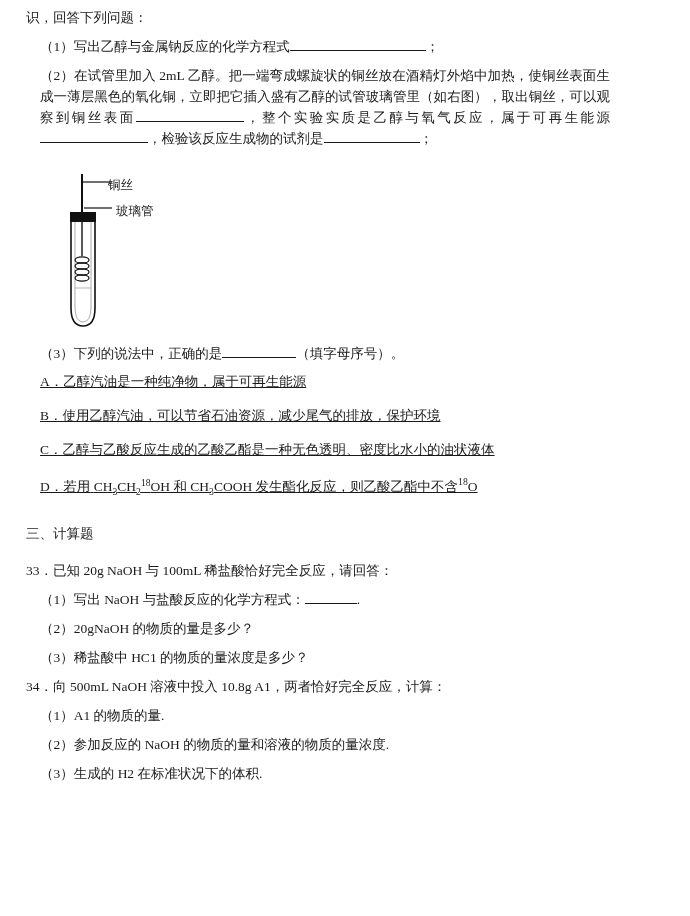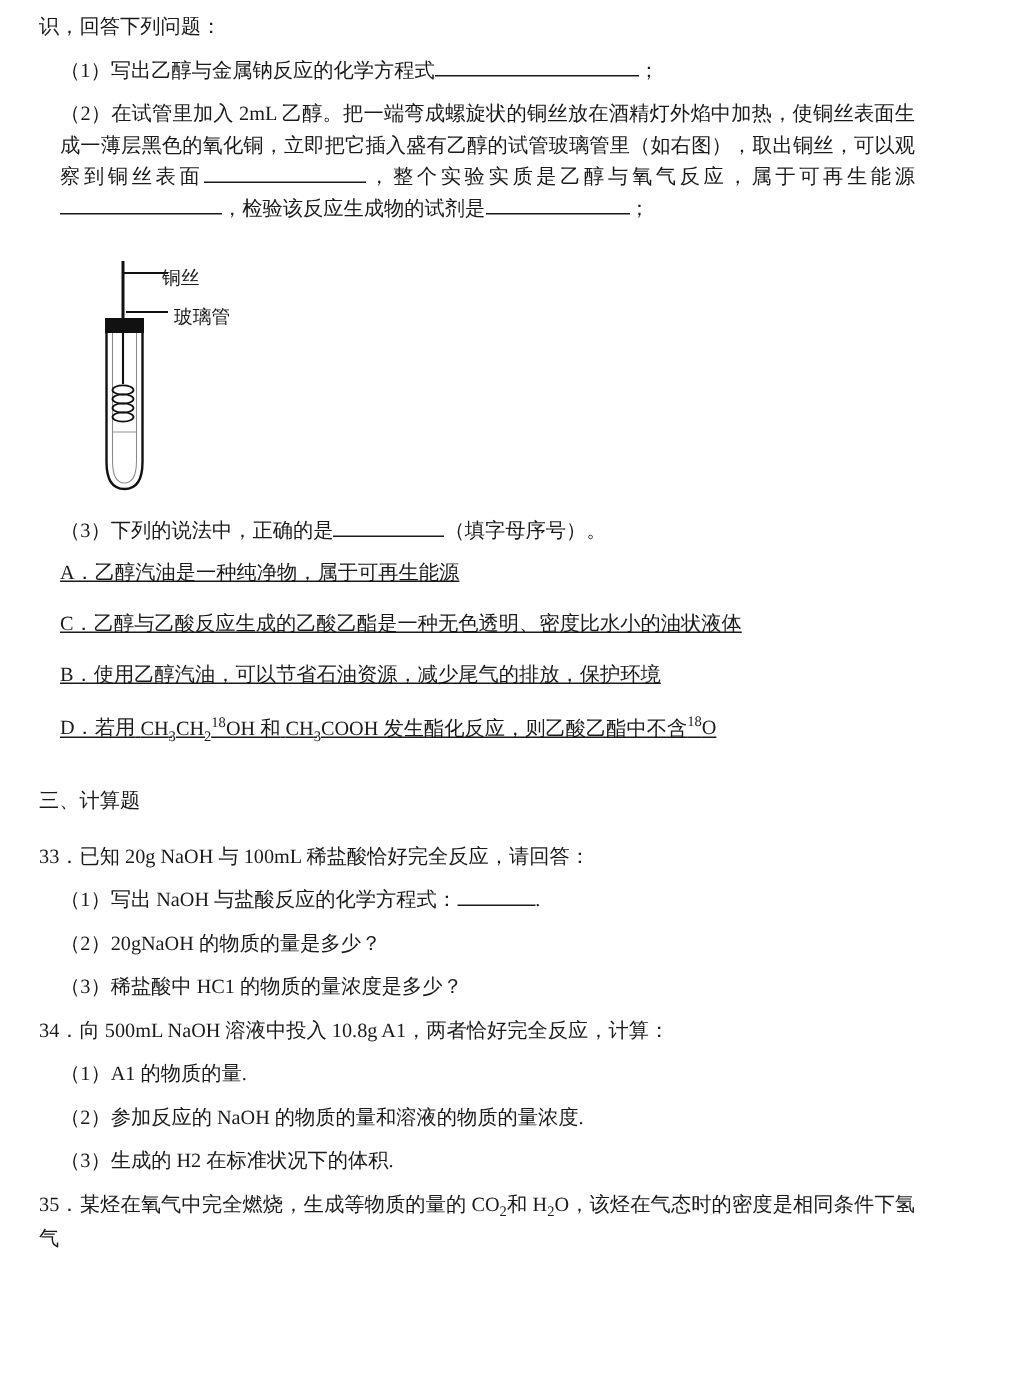--- a/index.html
+++ b/index.html
@@ -129,22 +129,22 @@
       <div class="fig-label lbl-copper">铜丝</div>
       <div class="fig-label lbl-glass">玻璃管</div>
     </div>
   </div>
 
   <p class="indent">
     <span>（3）下列的说法中，正确的是</span><span class="blank b-short"></span><span>（填字母序号）。</span>
   </p>
 
   <p class="choice">A．乙醇汽油是一种纯净物，属于可再生能源</p>
+  <p class="choice">B．使用乙醇汽油，可以节省石油资源，减少尾气的排放，保护环境</p>
   <p class="choice">C．乙醇与乙酸反应生成的乙酸乙酯是一种无色透明、密度比水小的油状液体</p>
-  <p class="choice">B．使用乙醇汽油，可以节省石油资源，减少尾气的排放，保护环境</p>
 
   <p class="choice">
     <span>D．若用</span>
     <span class="mono-i"><span>CH</span><sub>3</sub><span>CH</span><sub>2</sub><sup>18</sup><span>OH 和</span></span>
     <span class="mono-i"><span>CH</span><sub>3</sub><span>COOH 发生酯化反应，则乙酸乙酯中不含</span></span><sup>18</sup><span>O</span>
   </p>
 
   <p class="section-head">三、计算题</p>
 
   <p class="qnum">33．已知 20g NaOH 与 100mL 稀盐酸恰好完全反应，请回答：</p>
@@ -152,17 +152,14 @@
     <span>（1）写出 NaOH 与盐酸反应的化学方程式：</span><span class="blank b-dot"></span><span>.</span>
   </p>
   <p class="indent">（2）20gNaOH 的物质的量是多少？</p>
   <p class="indent">（3）稀盐酸中 HC1 的物质的量浓度是多少？</p>
 
   <p class="qnum sp-top">34．向 500mL NaOH 溶液中投入 10.8g A1，两者恰好完全反应，计算：</p>
   <p class="indent">（1）A1 的物质的量.</p>
   <p class="indent">（2）参加反应的 NaOH 的物质的量和溶液的物质的量浓度.</p>
   <p class="indent">（3）生成的 H2 在标准状况下的体积.</p>
 
-  <p class="qnum sp-top">
-    <span>35．某烃在氧气中完全燃烧，生成等物质的量的 CO</span><sub>2</sub><span>和 H</span><sub>2</sub><span>O，该烃在气态时的密度是相同条件下氢气</span>
-  </p>
 
 </div>
 
 </body></html>

